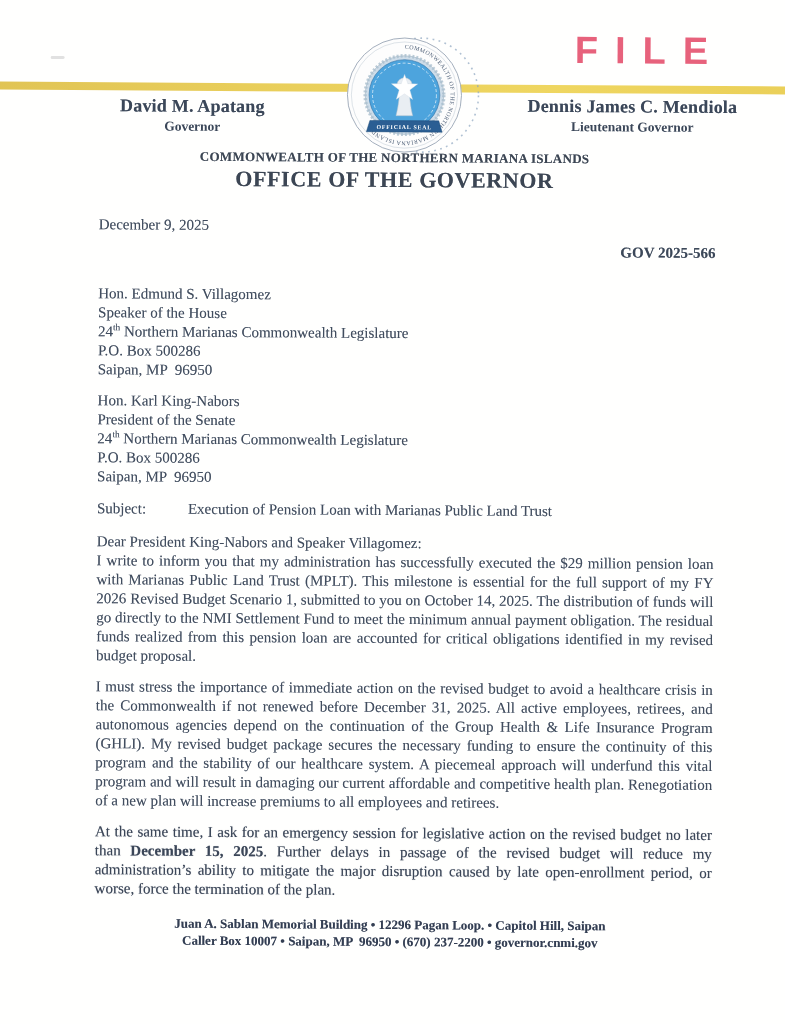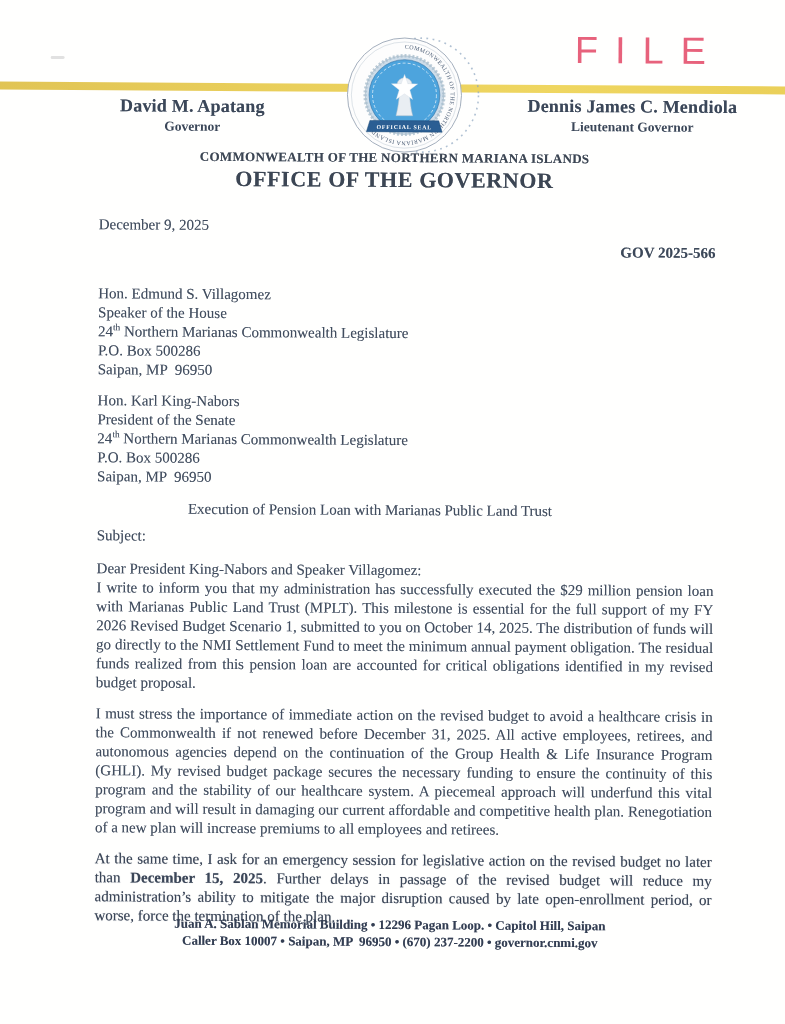--- a/index.html
+++ b/index.html
@@ -33,21 +33,21 @@
     width: 800px; height: 8px;
     background: linear-gradient(90deg, #dfc14c 0%, #e8cc52 35%, #eed458 70%, #e9cd50 100%);
     border-radius: 2px;
     opacity: .95;
   }
   .file-stamp {
     position: absolute;
     left: 572px; top: 28px;
     font-family: "Liberation Sans", sans-serif;
     font-size: 38px;
-    font-weight: 400;
+    font-weight: 700;
     letter-spacing: 17px;
     color: #e65571;
     opacity: .92;
   }
   .emboss-arc { position: absolute; left: 345px; top: 25px; }
   .seal-svg  { position: absolute; left: 343px; top: 36px; }
 
   .official {
     position: absolute;
     text-align: center;
@@ -96,21 +96,21 @@
     font-weight: 700;
     margin-top: 6px;
     color: #3c4859;
   }
   .recipient-block { margin-top: 25px; }
   .recipient-block + .recipient-block { margin-top: 12px; }
   .addr-line { white-space: pre-wrap; }
   sup.ord { vertical-align: super; font-size: .62em; line-height: 0; }
 
   .subject-row { margin-top: 13px; display: flex; }
-  .subject-label { width: 91px; flex: 0 0 91px; margin-top: 27px; }
+  .subject-label { width: 91px; flex: 0 0 91px; }
 
   .salutation { margin-top: 14px; }
 
   .para { text-align: justify; margin-top: 12px; }
   .para.first { margin-top: 0; }
   .para .bold { font-weight: 700; margin-top: 39px; }
   .para.emphatic { color: #3b4658; text-shadow: 0 0 .7px rgba(59,70,88,.55); }
 
   .footer {
     position: absolute;

